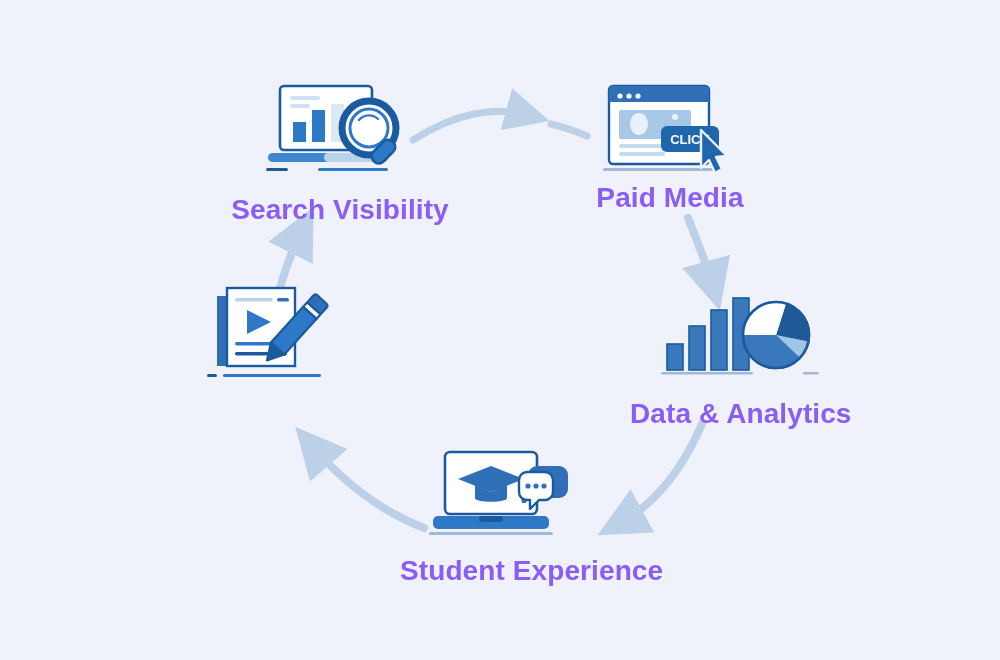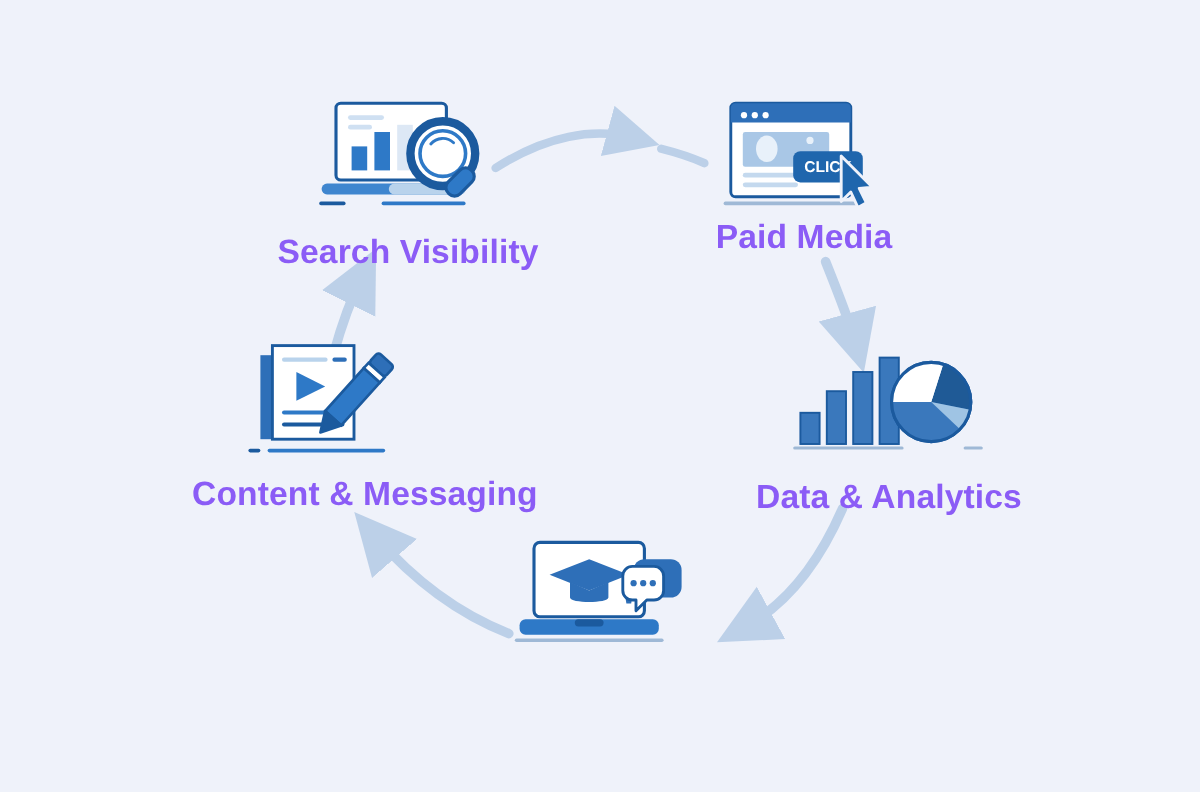--- a/index.html
+++ b/index.html
@@ -194,20 +194,21 @@
         <rect x="56" y="70" width="24" height="6" rx="3" fill="#1b5a9e"></rect>
         <rect x="6" y="86" width="124" height="3" rx="1.5" fill="#9fb9d6"></rect>
 
         <path d="M136,20 a9,9 0 0 1 9,9 v14 a9,9 0 0 1 -9,9 h-22 a9,9 0 0 1 -9,-9 v-14 a9,9 0 0 1 9,-9 z" fill="#2e6fb8"></path>
         <path d="M122,26 a8,8 0 0 1 8,8 v12 a8,8 0 0 1 -8,8 h-6 l-9,9 v-9 h-3 a8,8 0 0 1 -8,-8 v-12 a8,8 0 0 1 8,-8 z" fill="#ffffff" stroke="#1b5a9e" stroke-width="2.4" stroke-linejoin="round"></path>
         <circle cx="105" cy="40" r="2.6" fill="#2e6fb8"></circle>
         <circle cx="113" cy="40" r="2.6" fill="#2e6fb8"></circle>
         <circle cx="121" cy="40" r="2.6" fill="#2e6fb8"></circle>
       </svg>
     </div>
+    <div class="node-label">Student Experience</div>
   </div>
 
   <div class="node" id="node-content">
     <div class="node-icon">
       <svg class="svg-icon" width="160" height="100" viewBox="0 0 160 100">
 
         <rect x="24" y="14" width="14" height="70" fill="#2e6fb8"></rect>
 
         <rect x="34" y="6" width="68" height="78" fill="#ffffff" stroke="#1b5a9e" stroke-width="2.4"></rect>
 
@@ -223,16 +224,15 @@
           <rect x="92" y="6" width="18" height="12" rx="3" fill="#2e6fb8" stroke="#1b5a9e" stroke-width="2.2"></rect>
           <rect x="92" y="18" width="18" height="6" fill="#ffffff" stroke="#1b5a9e" stroke-width="2.2"></rect>
           <rect x="92" y="24" width="18" height="48" fill="#2e79c7" stroke="#1b5a9e" stroke-width="2.2"></rect>
           <path d="M92,72 L101,88 L110,72 Z" fill="#1b5a9e" stroke="#1b5a9e" stroke-width="2.2" stroke-linejoin="round"></path>
         </g>
 
         <rect x="14" y="92" width="10" height="3" rx="1.5" fill="#1b5a9e"></rect>
         <rect x="30" y="92" width="98" height="3" rx="1.5" fill="#2e79c7"></rect>
       </svg>
     </div>
-    <div class="node-label">Content &amp; Messaging</div>
   </div>
 
 </div>
 
 </body></html>

